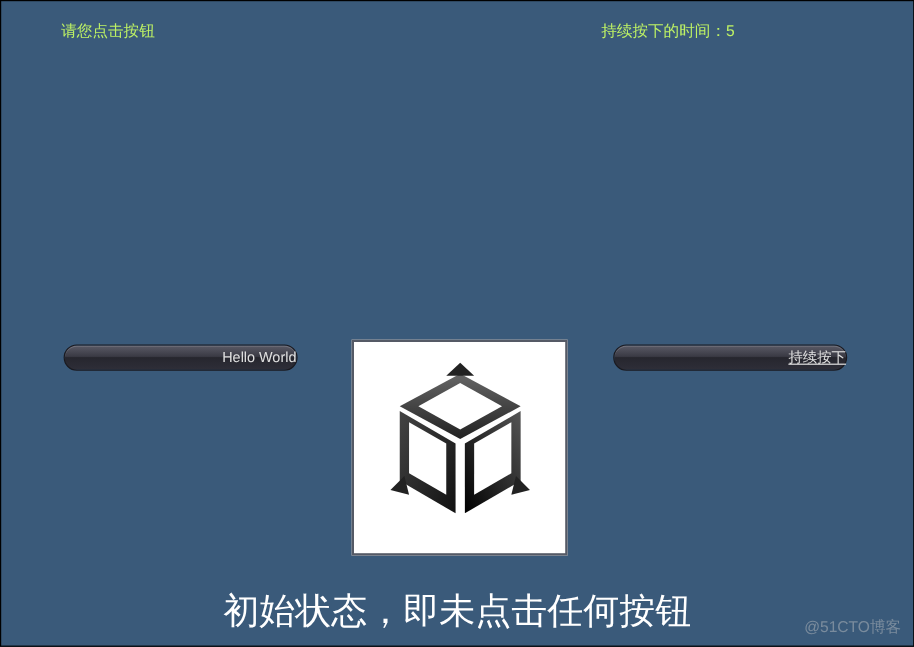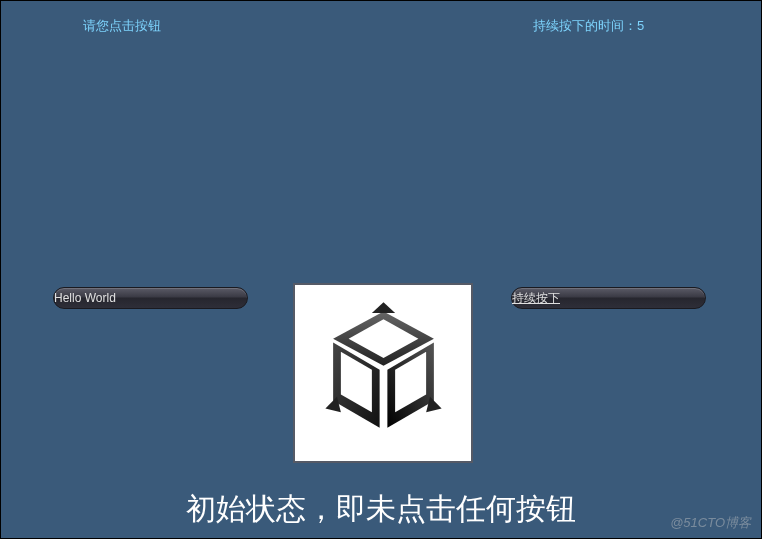--- a/index.html
+++ b/index.html
@@ -12,40 +12,39 @@
       height: 539px;
       background: #3a5a7a;
       position: relative;
       font-family: Arial, "Microsoft YaHei", sans-serif;
       border: 1px solid #000;
       overflow: hidden;
     }
     .top-label {
       position: absolute;
       top: 16px;
-      color: #7dd3fc;
+      color: #bef264;
       font-size: 13px;
-      margin-left: 32px;
     }
     .left-label {
       left: 50px;
     }
     .right-label {
       left: 500px;
     }
     .unity-button {
       position: absolute;
       width: 195px;
       height: 22px;
       background: linear-gradient(to bottom, #5a5a66 0%, #3a3a44 45%, #26262e 50%, #2e2e38 100%);
       border: 1px solid #1a1a20;
       border-radius: 11px;
       color: #e0e0e0;
       font-size: 12px;
-      text-align: left;
+      text-align: right;
       line-height: 20px;
       cursor: pointer;
       box-shadow: inset 0 1px 0 rgba(255,255,255,0.15);
     }
     .btn-left {
       left: 52px;
       top: 286px;
     }
     .btn-right {
       left: 510px;
@@ -77,21 +76,20 @@
       color: #ffffff;
       font-size: 30px;
       font-family: "Microsoft YaHei", "SimHei", sans-serif;
     }
     .watermark {
       position: absolute;
       bottom: 6px;
       right: 10px;
       color: rgba(200,200,200,0.45);
       font-size: 13px;
-      font-style: italic;
     }
   </style>
 </head>
 <body>
 
 <div class="top-label left-label">请您点击按钮</div>
 <div class="top-label right-label">持续按下的时间：5</div>
 
 <div class="unity-button btn-left">Hello World</div>
 <div class="unity-button btn-right">持续按下</div>

